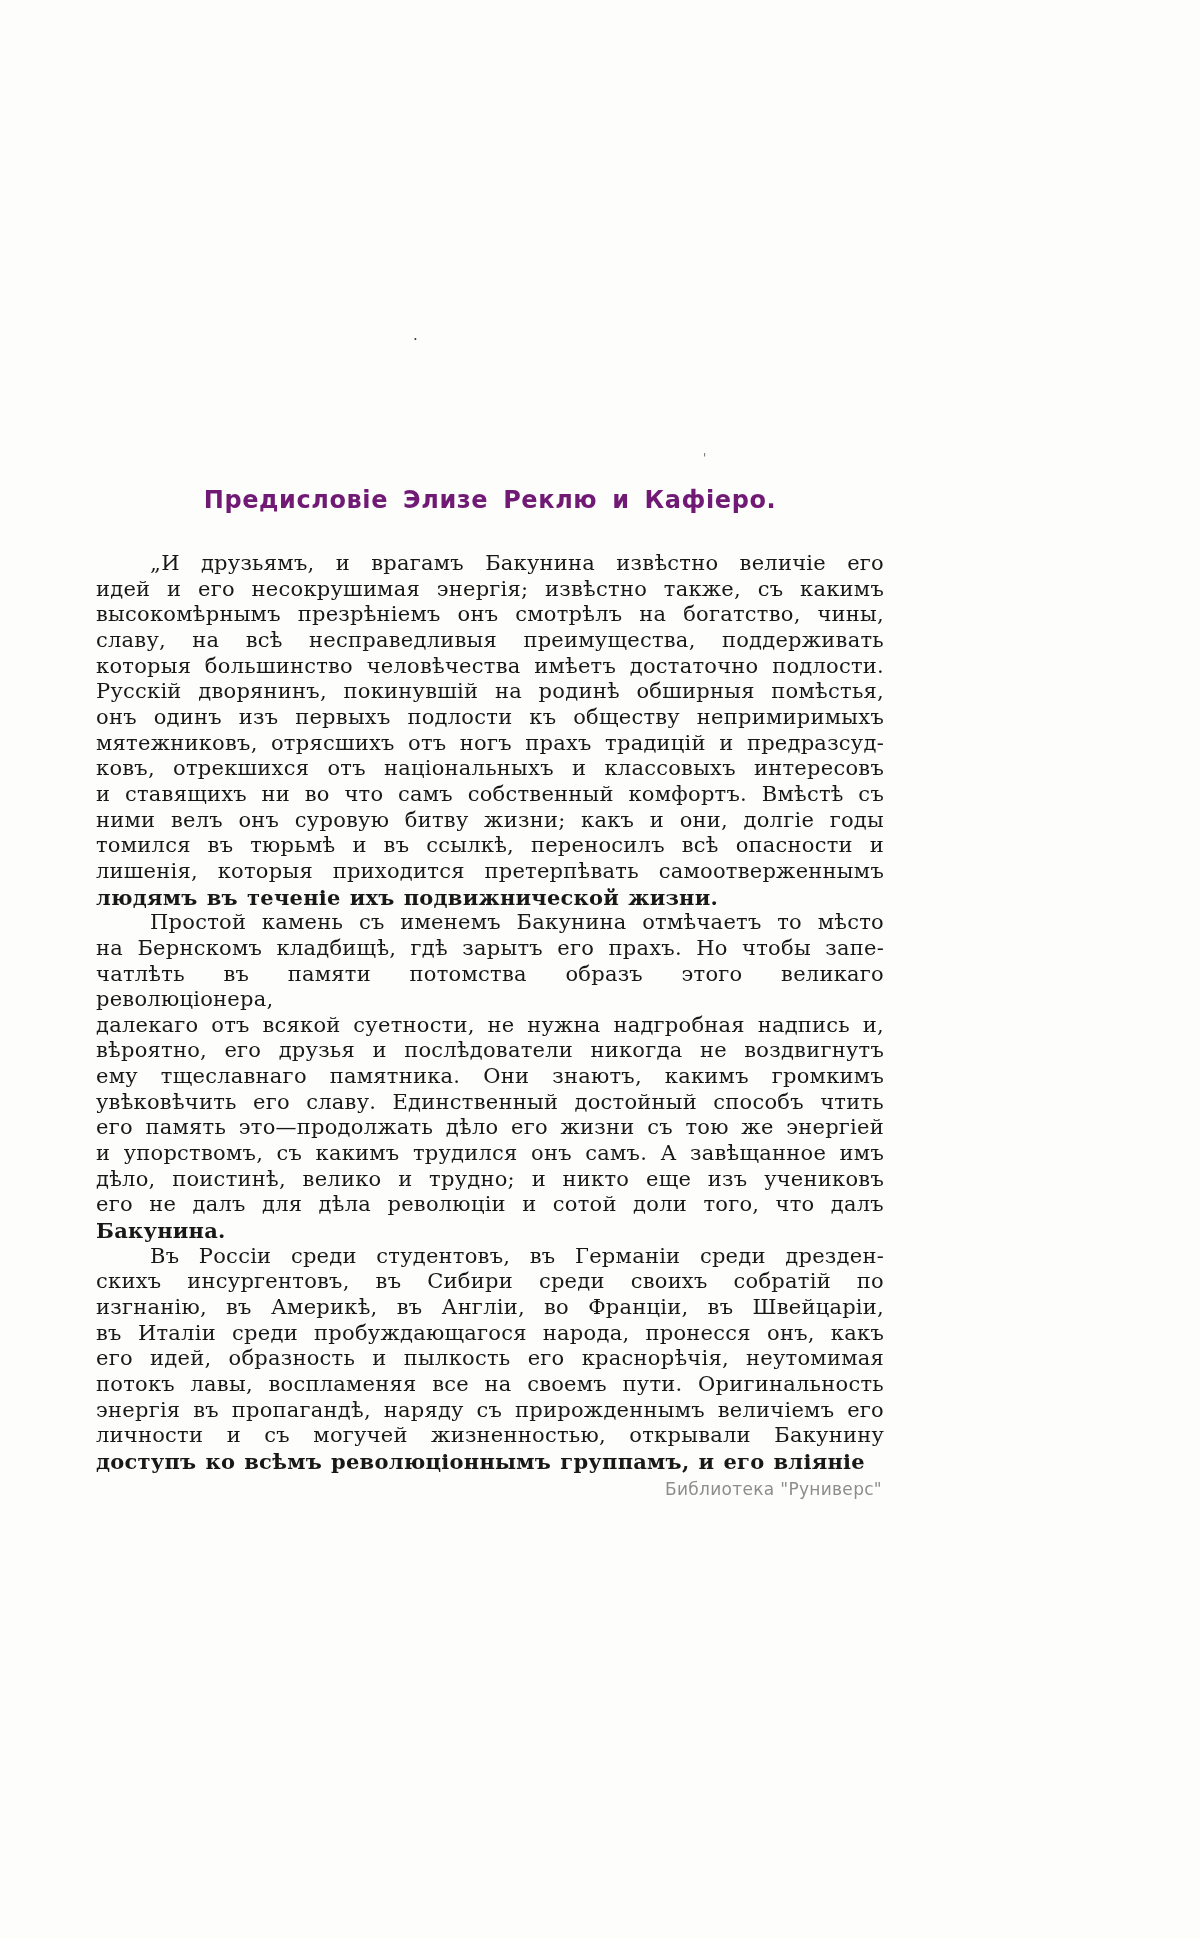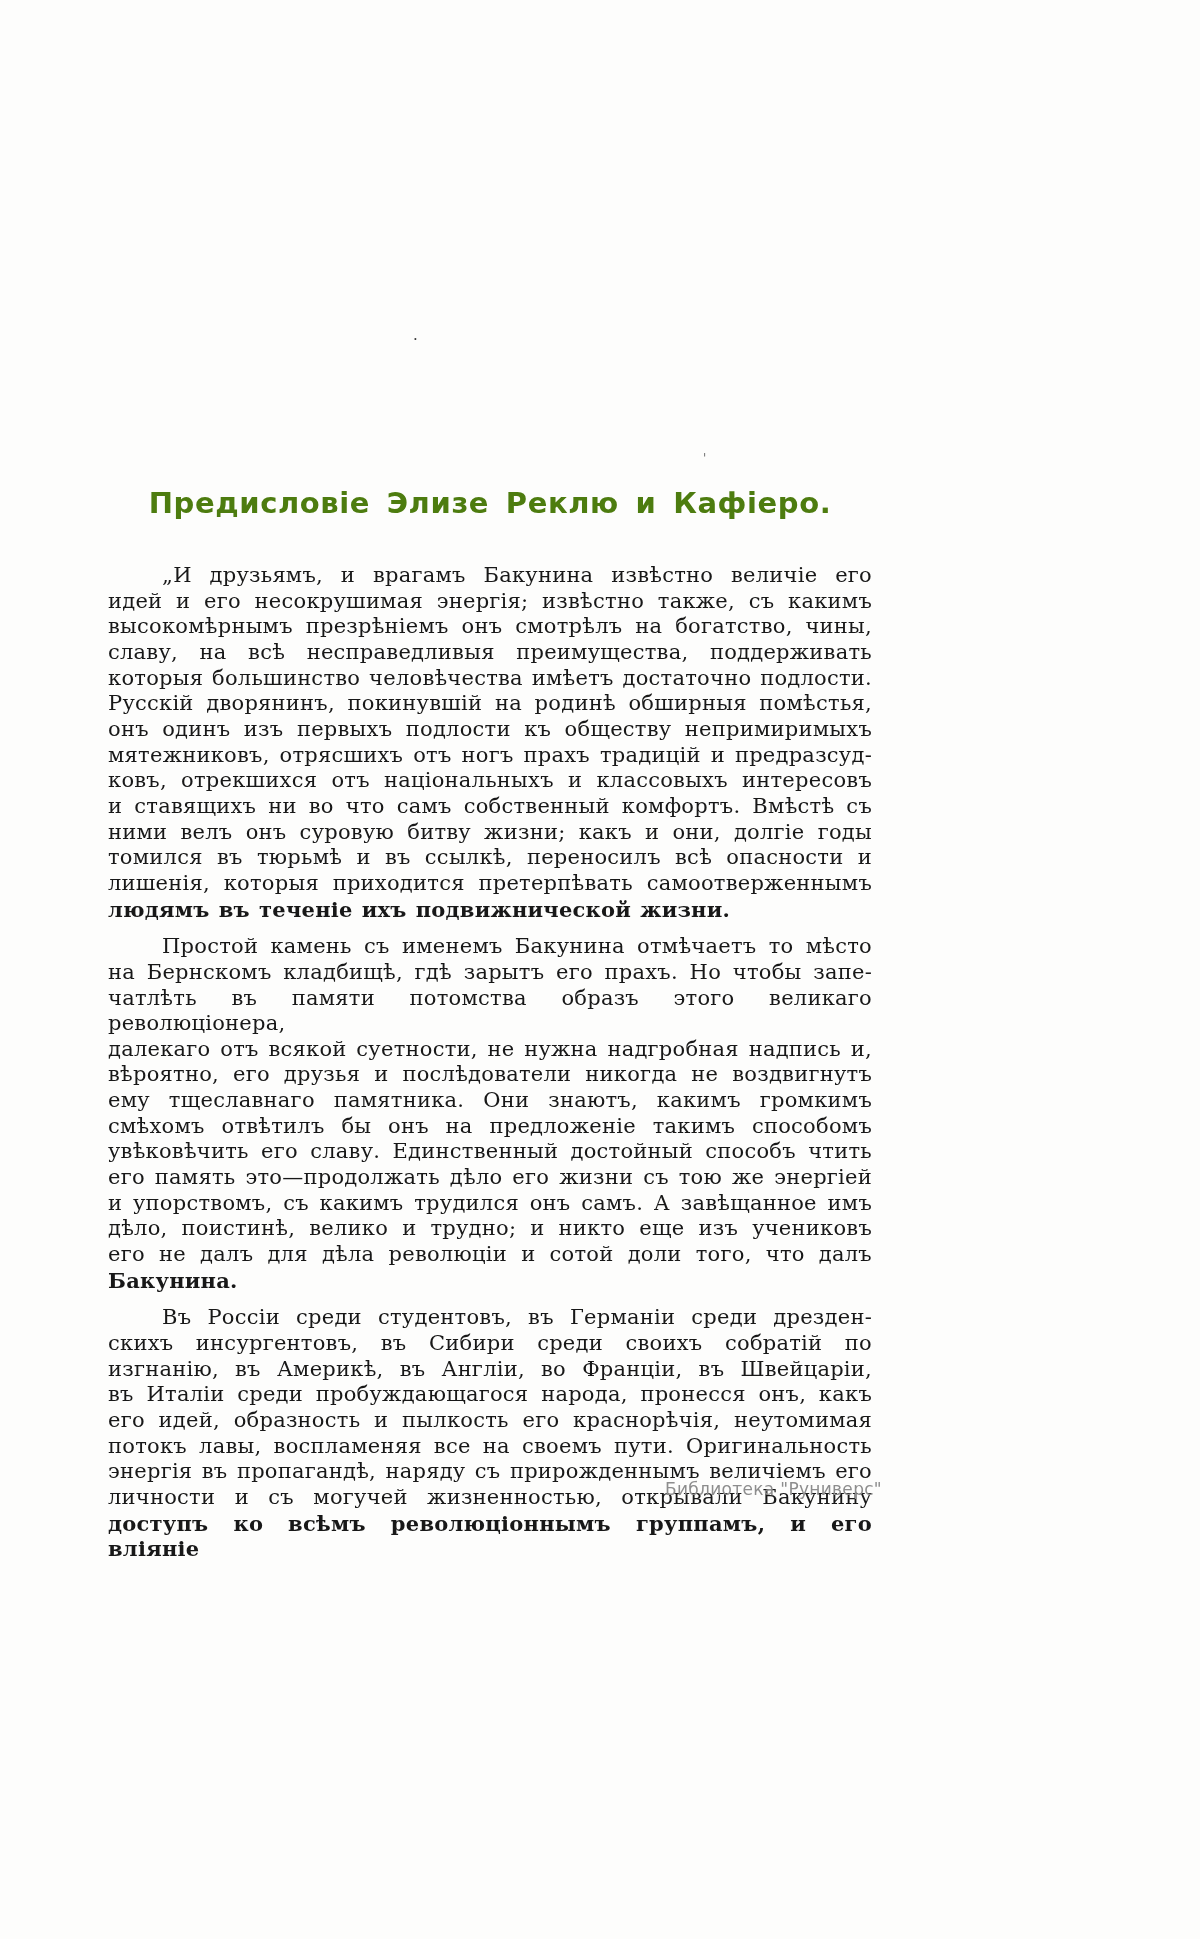--- a/index.html
+++ b/index.html
@@ -13,36 +13,36 @@
     overflow: hidden;
   }
   .title {
     position: absolute;
     left: 96px;
     top: 486px;
     width: 788px;
     text-align: center;
     font-family: "DejaVu Sans", "Liberation Sans", sans-serif;
     font-weight: bold;
-    font-size: 29px;
+    font-size: 24px;
     letter-spacing: 0.6px;
     word-spacing: 6px;
-    color: #4d7c0f;
+    color: #701a75;
   }
   .text-block {
     position: absolute;
     left: 96px;
     top: 551px;
     width: 788px;
     font-size: 21px;
     line-height: 25.65px;
     letter-spacing: 0.25px;
     word-spacing: 1.5px;
   }
-  .paragraph { margin: 12px; }
+  .paragraph { margin: 0; }
   .line {
     text-align: justify;
     text-align-last: justify;
     white-space: normal;
   }
   .line.first { text-indent: 54px; }
   .line.last  { text-align-last: left; font-weight: bold; }
   .watermark {
     position: absolute;
     left: 96px;
@@ -89,21 +89,20 @@
         <div class="line">лишенія, которыя приходится претерпѣвать самоотверженнымъ</div>
         <div class="line last">людямъ въ теченіе ихъ подвижнической жизни.</div>
       </div>
       <div class="paragraph">
         <div class="line first">Простой камень съ именемъ Бакунина отмѣчаетъ то мѣсто</div>
         <div class="line">на Бернскомъ кладбищѣ, гдѣ зарытъ его прахъ. Но чтобы запе-</div>
         <div class="line">чатлѣть въ памяти потомства образъ этого великаго революціонера,</div>
         <div class="line">далекаго отъ всякой суетности, не нужна надгробная надпись и,</div>
         <div class="line">вѣроятно, его друзья и послѣдователи никогда не воздвигнутъ</div>
         <div class="line">ему тщеславнаго памятника. Они знаютъ, какимъ громкимъ</div>
-        <div class="line">смѣхомъ отвѣтилъ бы онъ на предложеніе такимъ способомъ</div>
         <div class="line">увѣковѣчить его славу. Единственный достойный способъ чтить</div>
         <div class="line">его память это—продолжать дѣло его жизни съ тою же энергіей</div>
         <div class="line">и упорствомъ, съ какимъ трудился онъ самъ. А завѣщанное имъ</div>
         <div class="line">дѣло, поистинѣ, велико и трудно; и никто еще изъ учениковъ</div>
         <div class="line">его не далъ для дѣла революціи и сотой доли того, что далъ</div>
         <div class="line last">Бакунина.</div>
       </div>
       <div class="paragraph">
         <div class="line first">Въ Россіи среди студентовъ, въ Германіи среди дрезден-</div>
         <div class="line">скихъ инсургентовъ, въ Сибири среди своихъ собратій по</div>

